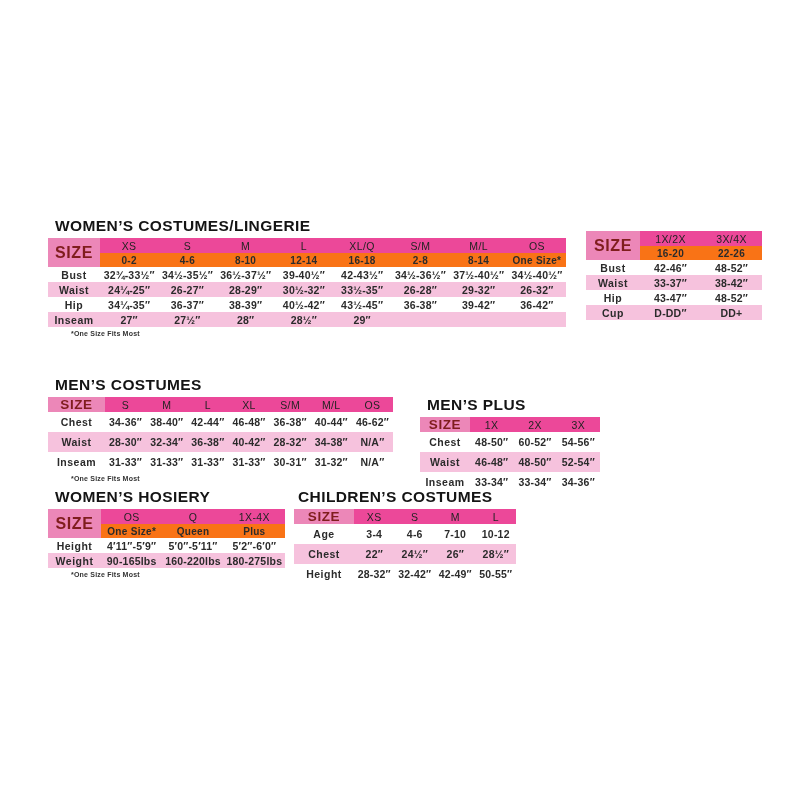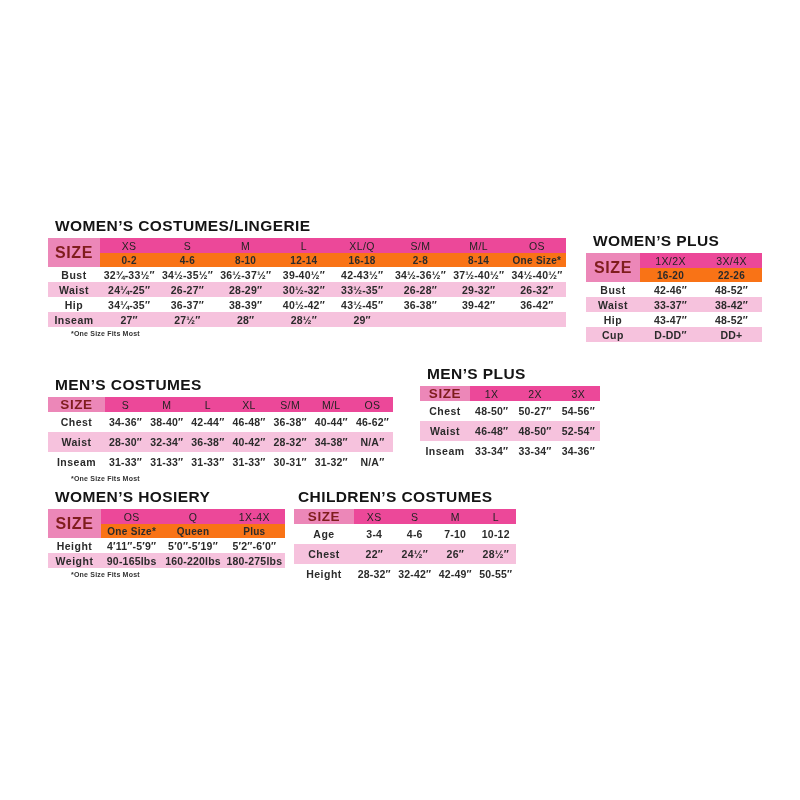--- a/index.html
+++ b/index.html
@@ -77,21 +77,21 @@
     margin: 3px 0 0 23px;
     font-size: 7px;
     font-weight: 700;
     letter-spacing: 0.2px;
     color: #333333;
   }
   
   #sec0 { left: 48px;  top: 216px; }
   #sec1 { left: 586px; top: 231px; }
   #sec2 { left: 48px;  top: 375px; }
-  #sec3 { left: 420px; top: 364px; }
+  #sec3 { left: 420px; top: 395px; }
   #sec4 { left: 48px;  top: 487px; }
   #sec5 { left: 294px; top: 487px; }
   .t0 { width: 518px; } .t0 .size-cell { width: 52px; }
   .t1 { width: 176px; } .t1 .size-cell { width: 54px; }
   .t2 { width: 345px; } .t2 .size-cell { width: 57px; }
   .t3 { width: 180px; } .t3 .size-cell { width: 50px; }
   .t4 { width: 237px; } .t4 .size-cell { width: 53px; }
   .t5 { width: 222px; } .t5 .size-cell { width: 60px; }
 </style>
 </head>
@@ -169,21 +169,20 @@
             <td></td>
             <td></td>
             <td></td>
           </tr>
         </tbody>
       </table>
     <div class="footnote">*One Size Fits Most</div>
   </div>
 
   <div class="section" id="sec1">
-    <h2>WOMEN’S PLUS</h2>
     <table class="t1">
         <thead>
           <tr>
             <th class="size-cell" rowspan="2">SIZE</th>
             <th class="col-head">1X/2X</th>
             <th class="col-head">3X/4X</th>
           </tr>
           <tr>
             <th class="sub-head">16-20</th>
             <th class="sub-head">22-26</th>
@@ -273,21 +272,21 @@
             <th class="size-cell">SIZE</th>
             <th class="col-head">1X</th>
             <th class="col-head">2X</th>
             <th class="col-head">3X</th>
           </tr>
         </thead>
         <tbody>
           <tr>
             <td class="row-label">Chest</td>
             <td>48-50″</td>
-            <td>50-27″</td>
+            <td>60-52″</td>
             <td>54-56″</td>
           </tr>
           <tr>
             <td class="row-label">Waist</td>
             <td>46-48″</td>
             <td>48-50″</td>
             <td>52-54″</td>
           </tr>
           <tr>
             <td class="row-label">Inseam</td>
@@ -312,21 +311,21 @@
           <tr>
             <th class="sub-head">One Size*</th>
             <th class="sub-head">Queen</th>
             <th class="sub-head">Plus</th>
           </tr>
         </thead>
         <tbody>
           <tr>
             <td class="row-label">Height</td>
             <td>4′11″-5′9″</td>
-            <td>5′0″-5′19″</td>
+            <td>5′0″-5′11″</td>
             <td>5′2″-6′0″</td>
           </tr>
           <tr>
             <td class="row-label">Weight</td>
             <td>90-165lbs</td>
             <td>160-220lbs</td>
             <td>180-275lbs</td>
           </tr>
         </tbody>
       </table>

